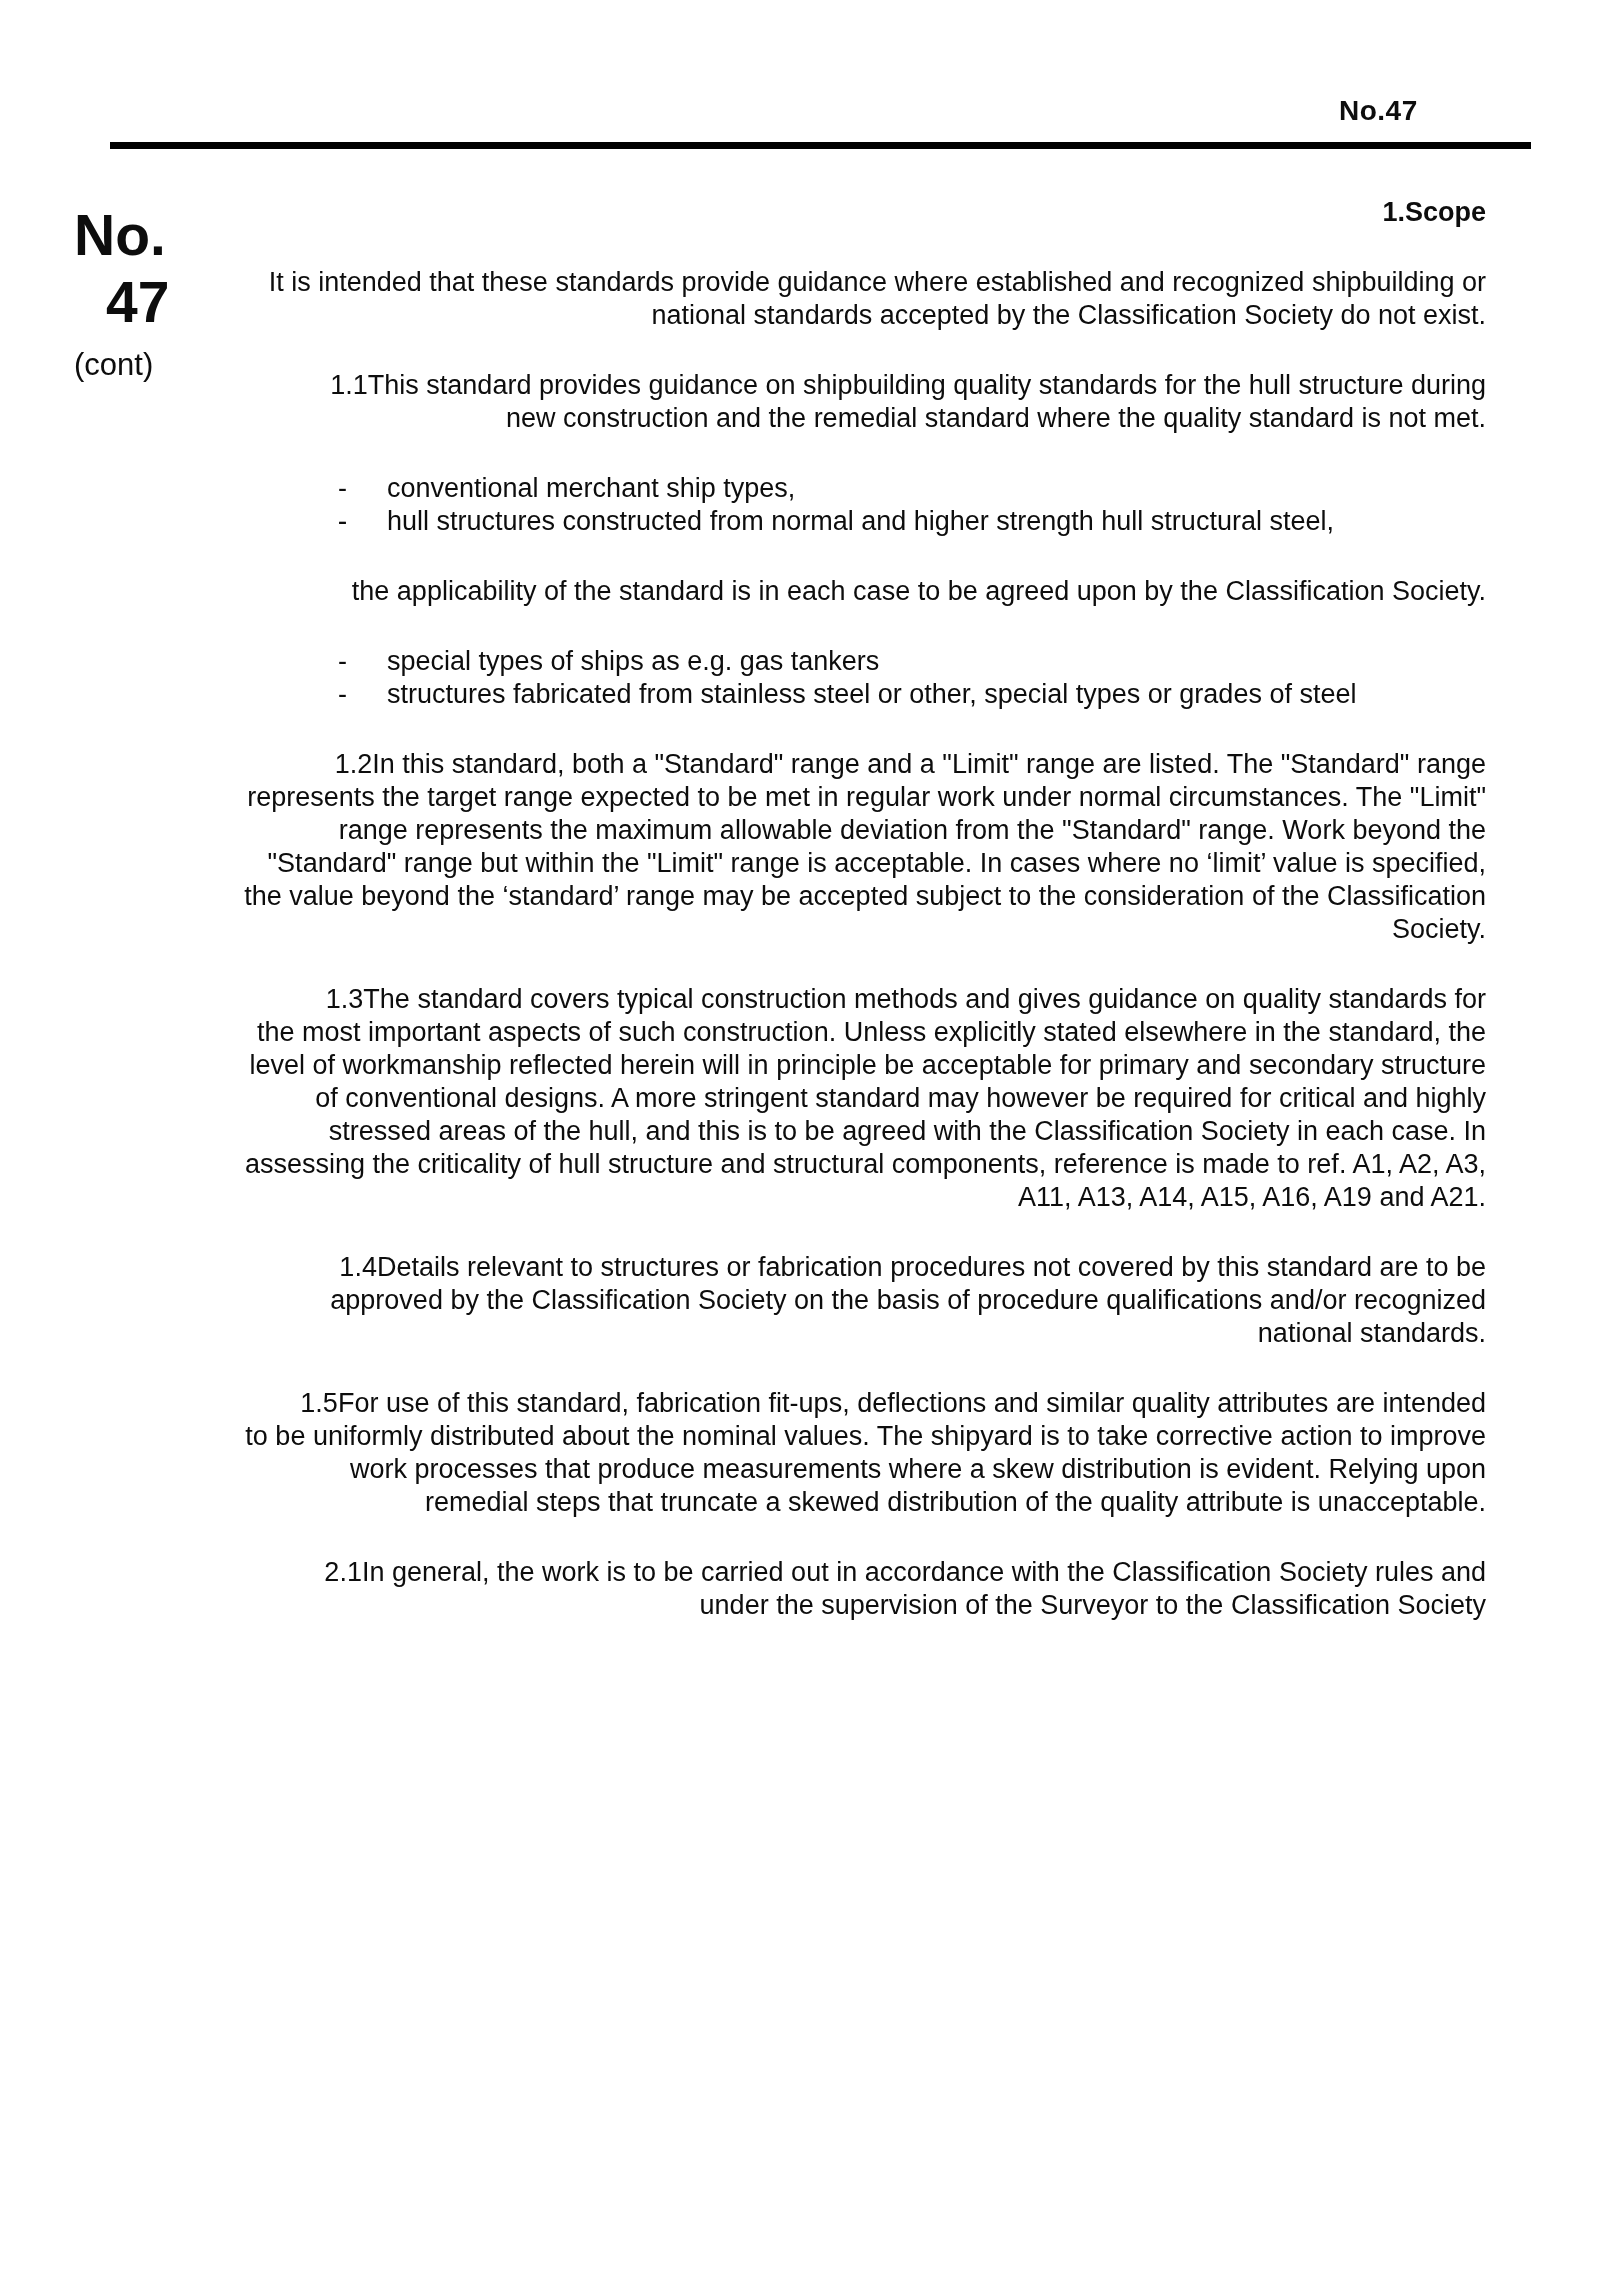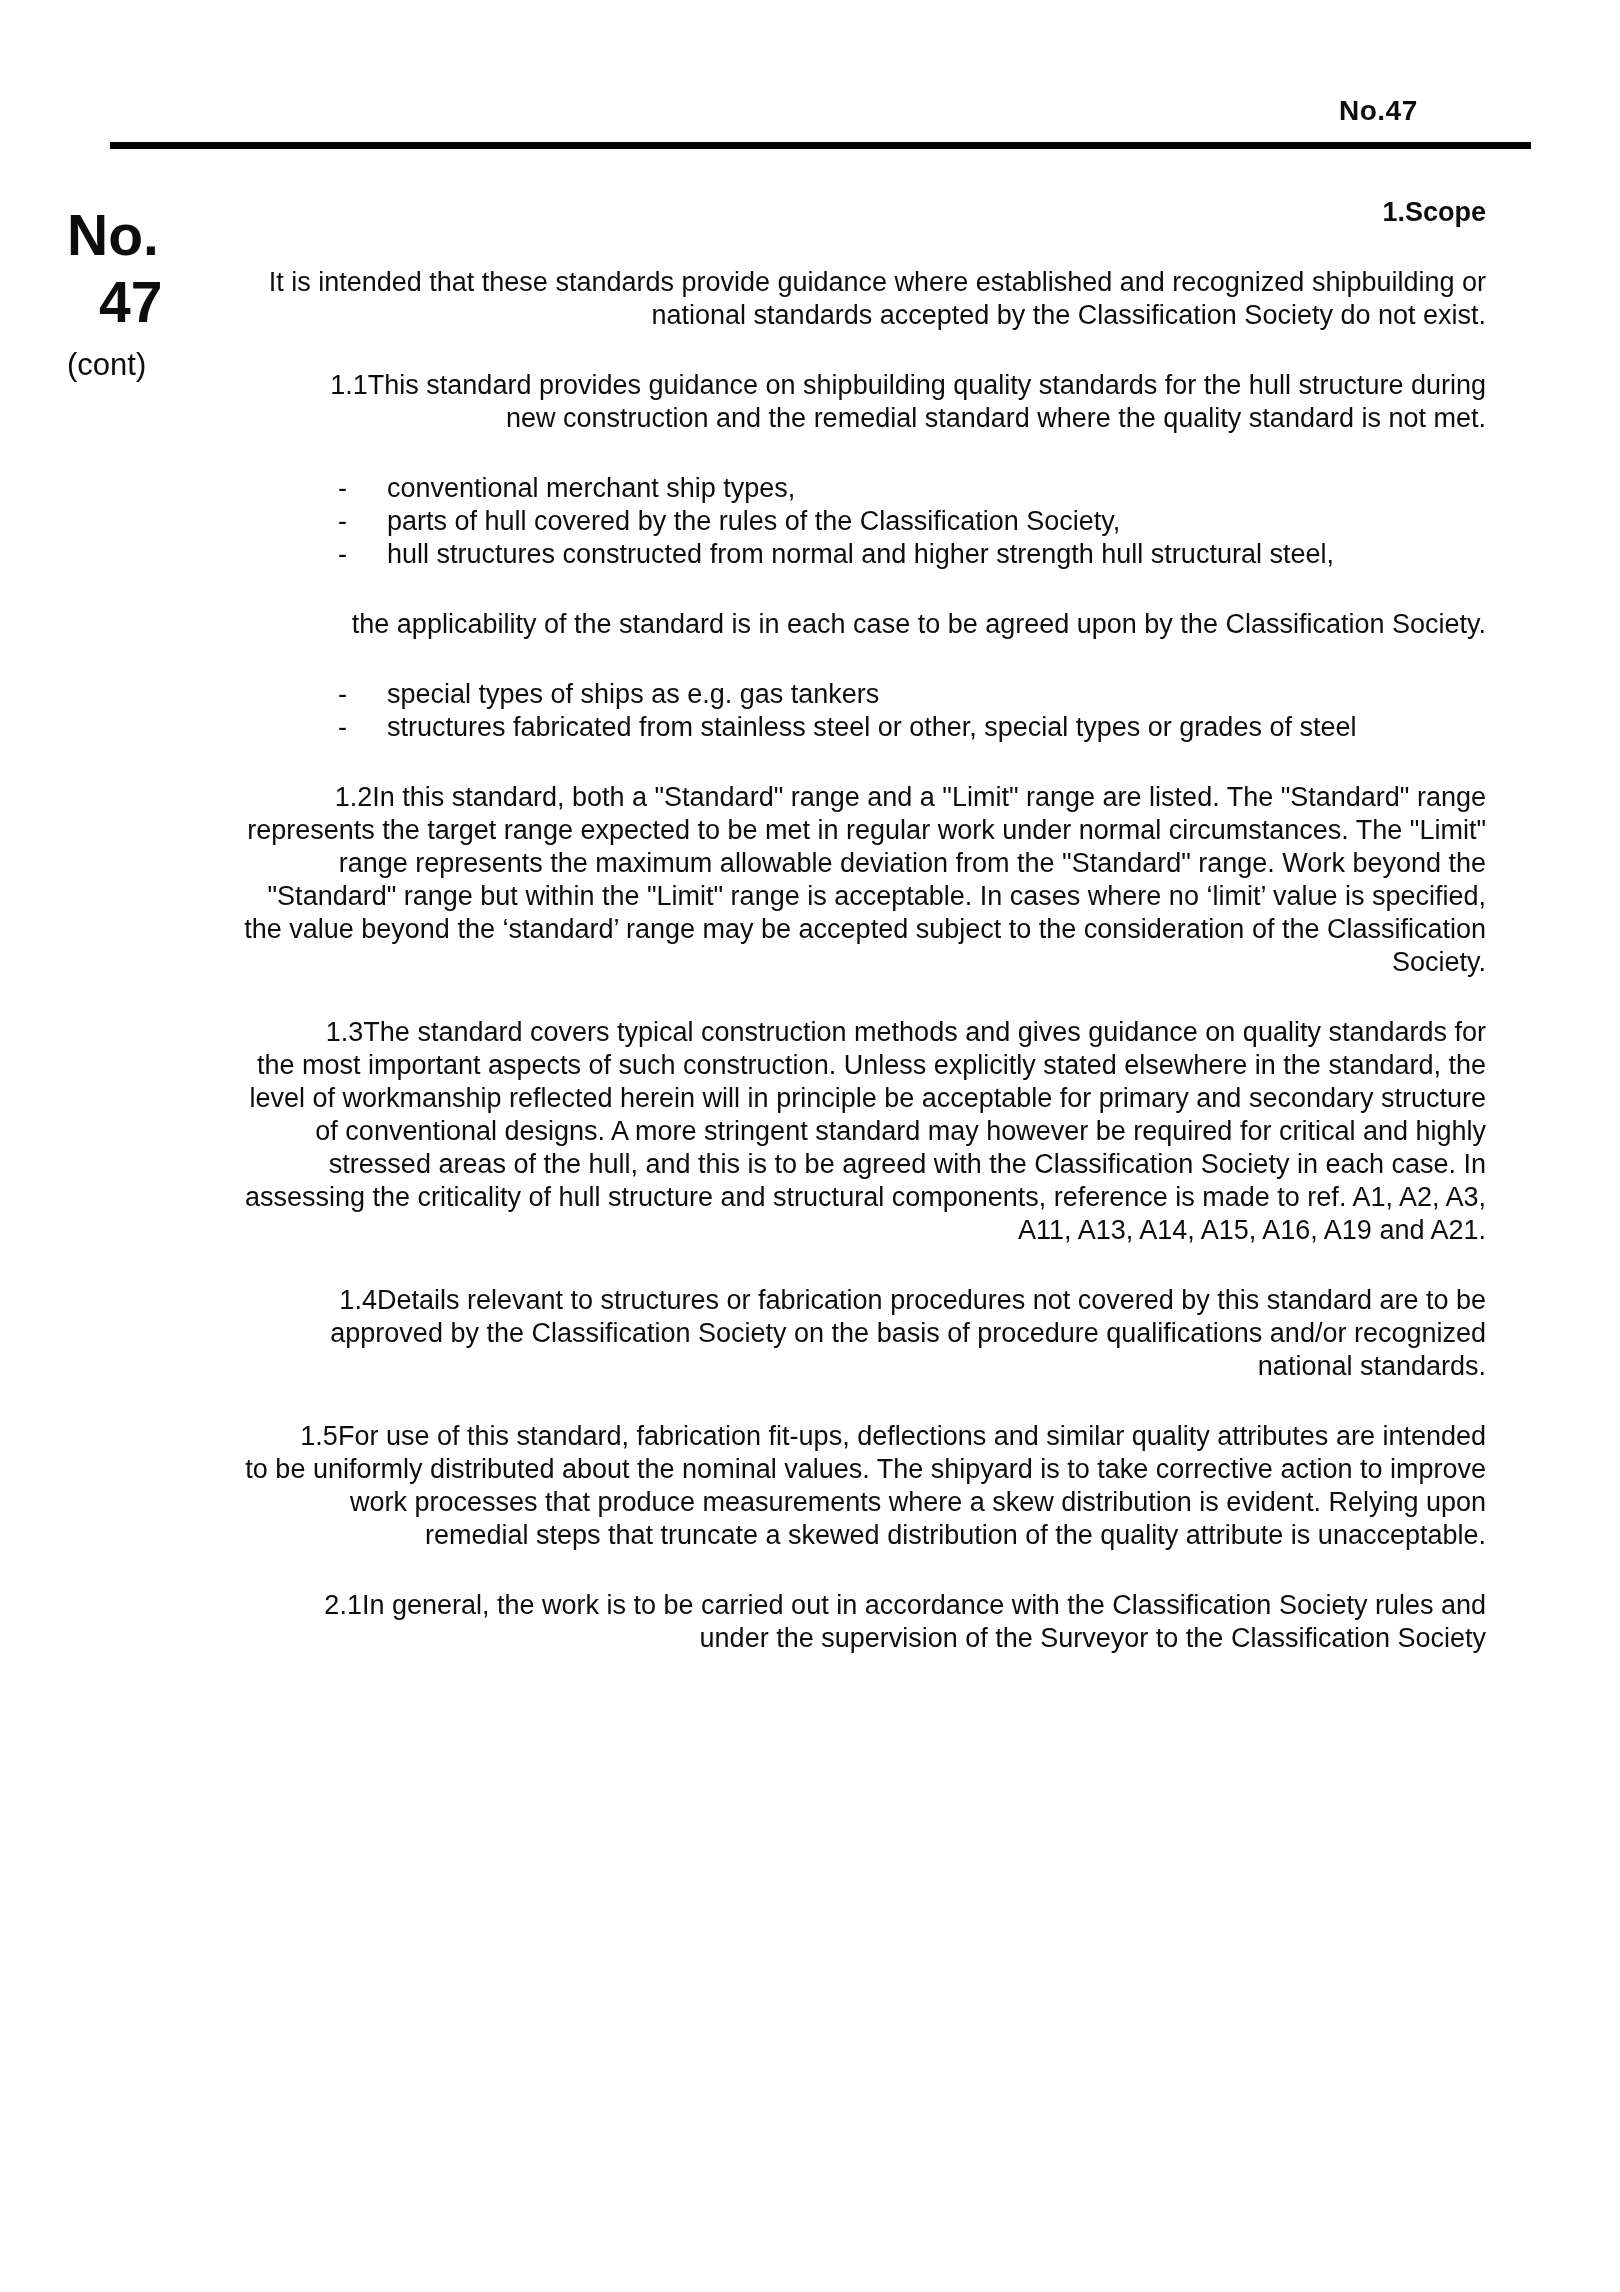--- a/index.html
+++ b/index.html
@@ -25,21 +25,21 @@
   .rule {
     position: absolute;
     left: 110px; width: 1421px; height: 6.9px;
     background: #000000;
     z-index: 3;
   }
   .rule-top { top: 142px; }
   .rule-bottom { top: 2142px; }
 
   
-  .margin-label { position: absolute; left: 67px; top: 202px; }
+  .margin-label { position: absolute; left: 74px; top: 202px; }
   .m-no  { font-size: 57px; font-weight: bold; line-height: 67px; }
   .m-num { font-size: 57px; font-weight: bold; line-height: 67px; margin-left: 32px; }
   .m-cont { font-size: 31px; line-height: 41px; margin-top: 8px; }
 
   
   .content {
     position: absolute;
     left: 243px; top: 196px; width: 1243px;
     font-size: 27px; line-height: 33px;
   }
@@ -110,21 +110,21 @@
 
     <p class="h"><span class="num">1.</span><span>Scope</span></p>
 
     <p>It is intended that these standards provide guidance where established and recognized shipbuilding or national standards accepted by the Classification Society do not exist.</p>
 
     <p><span class="num">1.1</span><span>This standard provides guidance on shipbuilding quality standards for the hull structure during new construction and the remedial standard where the quality standard is not met.</span></p>
 
 
     <ul class="dashlist">
       <li><span class="dash">-</span><span>conventional merchant ship types,</span></li>
-      <li><span class="dash">-</span><span>parts of hull covered by the rules of the Classification Society,</span></li>
+      <li><span class="dash">-</span></li>
       <li><span class="dash">-</span><span>hull structures constructed from normal and higher strength hull structural steel,</span></li>
     </ul>
 
     <p>the applicability of the standard is in each case to be agreed upon by the Classification Society.</p>
 
 
     <ul class="dashlist">
       <li><span class="dash">-</span><span>special types of ships as e.g. gas tankers</span></li>
       <li><span class="dash">-</span><span>structures fabricated from stainless steel or other, special types or grades of steel</span></li>
     </ul>

